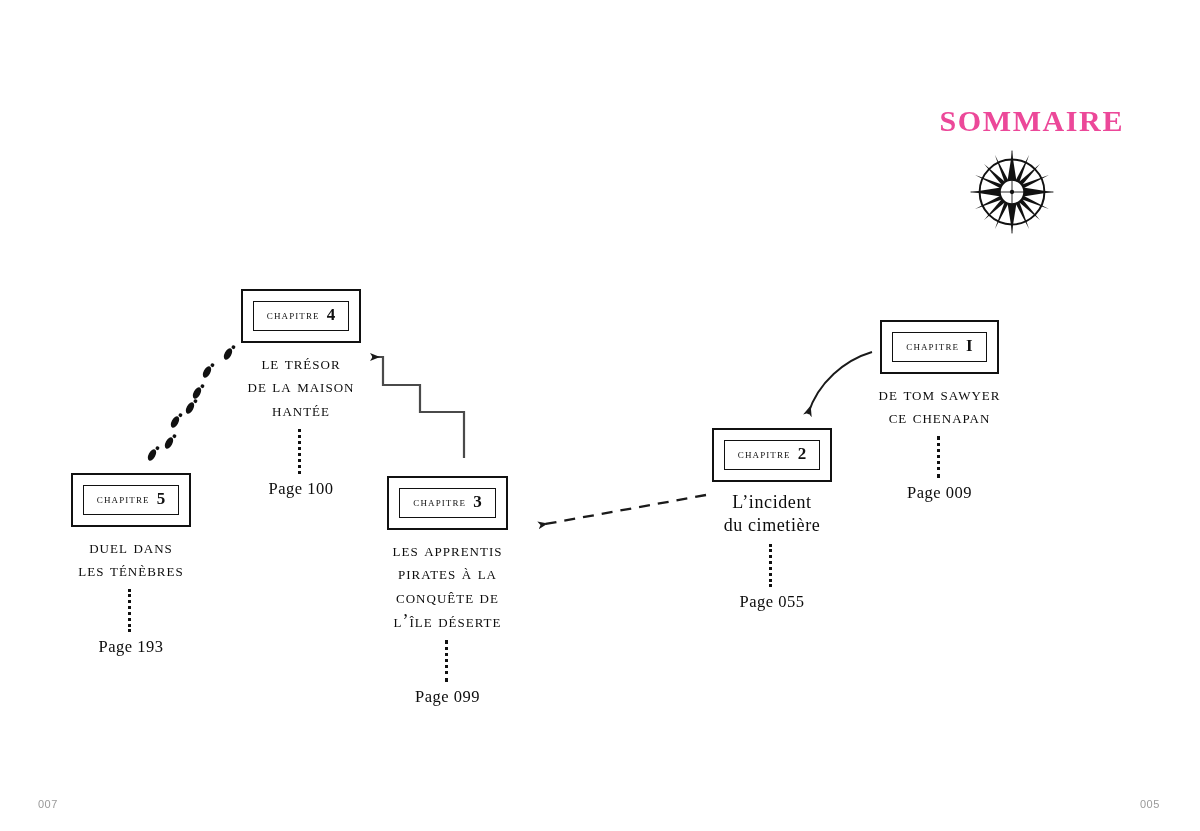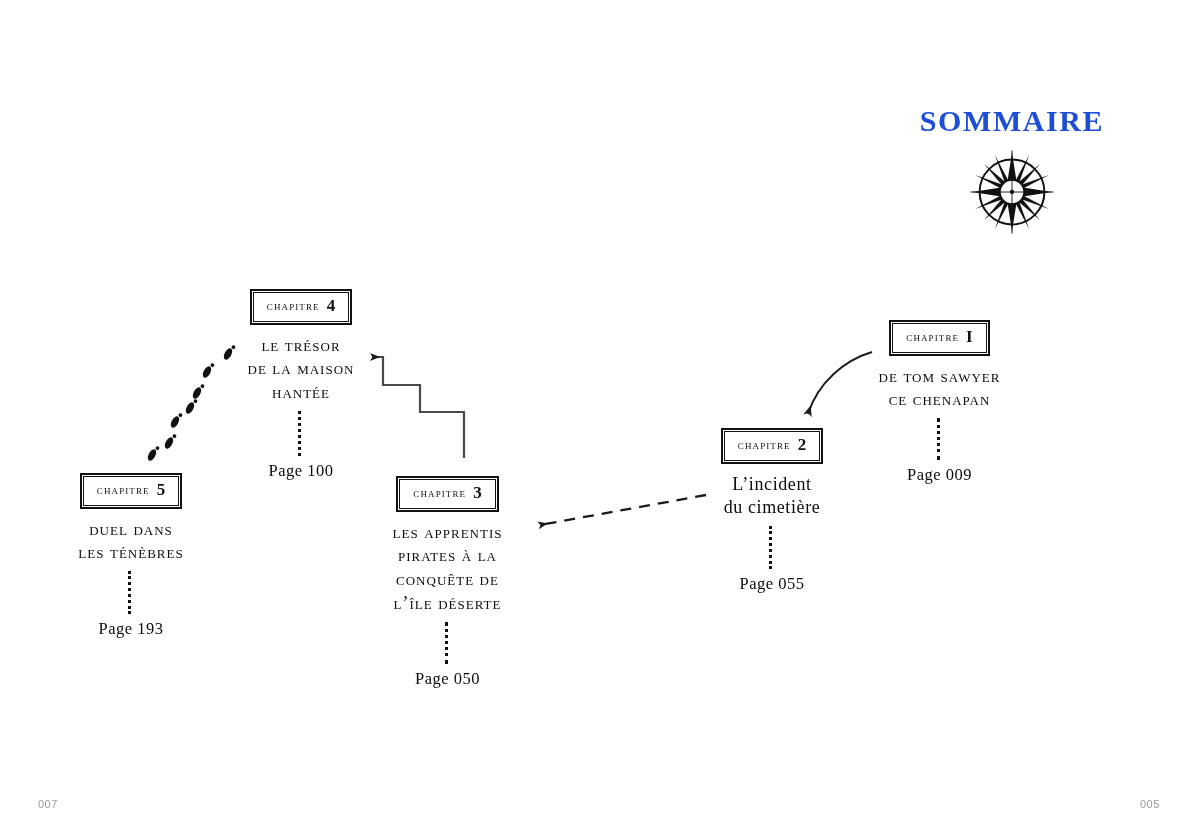--- a/index.html
+++ b/index.html
@@ -18,42 +18,42 @@
     background: #ffffff;
     overflow: hidden;
   }
 
   
   #sommaire-title {
     position: absolute;
     left: 900px;
     top: 104px;
     width: 224px;
-    text-align: center;
+    text-align: right;
     font-size: 30px;
     font-weight: bold;
     letter-spacing: 1.6px;
     font-family: "Liberation Serif", "DejaVu Serif", serif;
-    color: #1d4ed8;
+    color: #ec4899;
   }
   #compass {
     position: absolute;
     left: 967px;
     top: 147px;
     width: 90px;
     height: 90px;
   }
 
   
   .chapter {
     position: absolute;
   }
   .chap-box {
     border: 2px solid #111111;
-    padding: 1px;
+    padding: 10px;
     display: inline-block;
   }
   .chap-box-inner {
     border: 1px solid #111111;
     padding: 4px 13px 5px 13px;
     text-align: center;
     white-space: nowrap;
     font-size: 13.5px;
     letter-spacing: 1.1px;
     font-variant: small-caps;
@@ -263,21 +263,21 @@
         </div>
       </div>
     </div>
     <div class="chap-title smallcaps">
       <span class="ln">Les apprentis</span>
       <span class="ln">pirates à la</span>
       <span class="ln">conquête de</span>
       <span class="ln">l’île déserte</span>
     </div>
     <div class="leader"></div>
-    <div class="chap-page">Page 050</div>
+    <div class="chap-page">Page 099</div>
   </div>
 
   <div class="chapter" id="chapter-4">
     <div style="text-align:center;">
       <div class="chap-box">
         <div class="chap-box-inner">
           <span>Chapitre</span><span class="num">4</span>
         </div>
       </div>
     </div>

